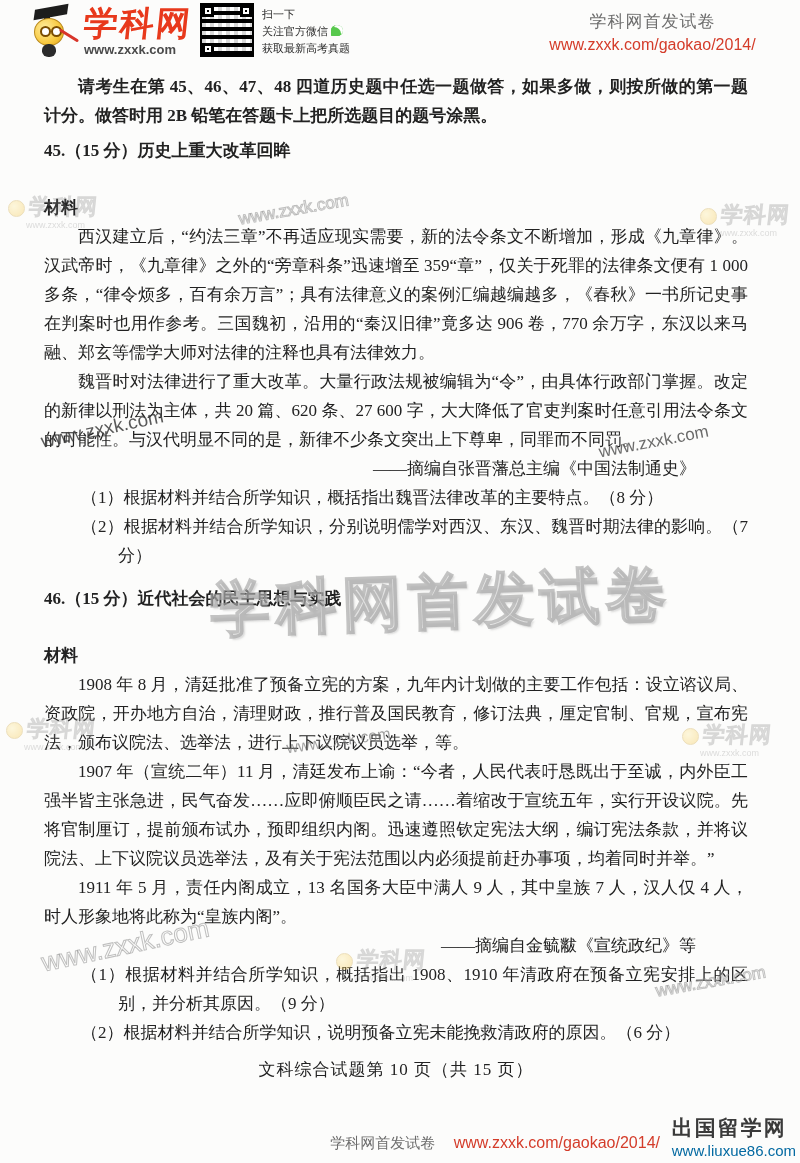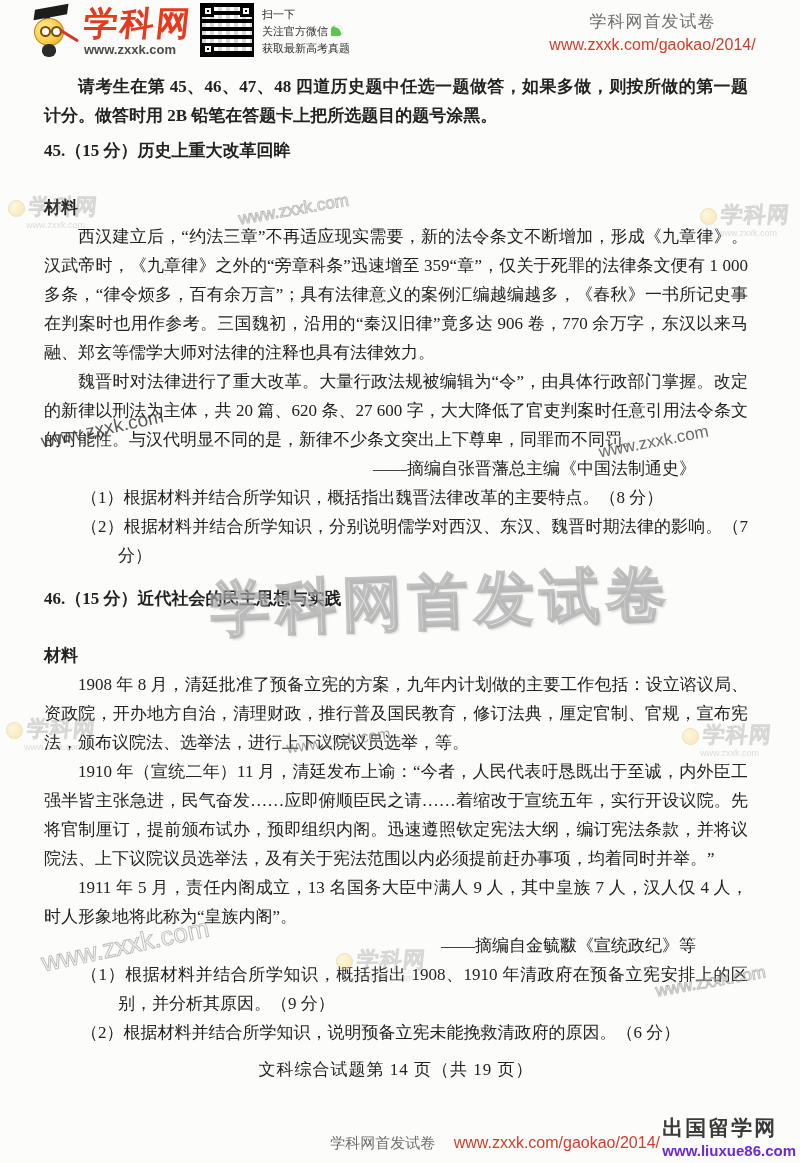--- a/index.html
+++ b/index.html
@@ -49,21 +49,21 @@
   .para{text-indent:2em;}
   .source{text-align:right;padding-right:52px;}
   .q-item{padding-left:74px;text-indent:-37px;}
   .page-info{text-align:center;margin-top:8px;letter-spacing:1px;}
   
   .footer-bar{position:absolute;left:0;bottom:10px;width:660px;text-align:right;font-family:"Liberation Sans",sans-serif;}
   .footer-label{color:#6d6d6d;font-size:15px;margin-right:14px;}
   .footer-url{color:#d43c2a;font-size:16px;}
   .partner{position:absolute;right:4px;bottom:4px;text-align:left;font-family:"Liberation Sans",sans-serif;}
   .partner-name{font-size:21px;font-weight:bold;color:#3a3a3a;letter-spacing:2px;}
-  .partner-url{font-size:15px;color:#6d28d9;font-weight:bold;}
+  .partner-url{font-size:15px;color:#0369a1;}
   
   .wm{position:absolute;pointer-events:none;white-space:nowrap;}
   .wm-url{font-family:"Liberation Sans",sans-serif;color:rgba(110,110,110,.65);}
   .wm-url.hollow{color:rgba(255,255,255,.15);-webkit-text-stroke:1px rgba(150,150,150,.6);}
   .wm-big{font-size:60px;font-weight:bold;letter-spacing:6px;color:rgba(255,255,255,.12);
     -webkit-text-stroke:1.6px rgba(165,165,165,.65);text-shadow:2px 2px 2px rgba(120,120,120,.25);
     transform:rotate(-2deg);font-family:"Liberation Sans",sans-serif;}
   .wm-logo{opacity:.33;width:120px;}
   .wm-logo .wl-head{display:inline-block;width:15px;height:15px;border-radius:50%;
     background:radial-gradient(circle at 35% 35%,#ffec9e,#f3bd2e);border:1px solid #caa23a;vertical-align:-3px;}
@@ -113,27 +113,27 @@
     <div class="material-label">材料</div>
     <div class="para">西汉建立后，“约法三章”不再适应现实需要，新的法令条文不断增加，形成《九章律》。汉武帝时，《九章律》之外的“旁章科条”迅速增至 359“章”，仅关于死罪的法律条文便有 1 000 多条，“律令烦多，百有余万言”；具有法律意义的案例汇编越编越多，《春秋》一书所记史事在判案时也用作参考。三国魏初，沿用的“秦汉旧律”竟多达 906 卷，770 余万字，东汉以来马融、郑玄等儒学大师对法律的注释也具有法律效力。</div>
     <div class="para">魏晋时对法律进行了重大改革。大量行政法规被编辑为“令”，由具体行政部门掌握。改定的新律以刑法为主体，共 20 篇、620 条、27 600 字，大大降低了官吏判案时任意引用法令条文的可能性。与汉代明显不同的是，新律不少条文突出上下尊卑，同罪而不同罚。</div>
     <div class="source">——摘编自张晋藩总主编《中国法制通史》</div>
     <div class="q-item">（1）根据材料并结合所学知识，概括指出魏晋法律改革的主要特点。（8 分）</div>
     <div class="q-item">（2）根据材料并结合所学知识，分别说明儒学对西汉、东汉、魏晋时期法律的影响。（7 分）</div>
 
     <div class="sec-title q46">46.（15 分）近代社会的民主思想与实践</div>
     <div class="material-label">材料</div>
     <div class="para">1908 年 8 月，清廷批准了预备立宪的方案，九年内计划做的主要工作包括：设立谘议局、资政院，开办地方自治，清理财政，推行普及国民教育，修订法典，厘定官制、官规，宣布宪法，颁布议院法、选举法，进行上下议院议员选举，等。</div>
-    <div class="para">1910 年（宣统二年）11 月，清廷发布上谕：“今者，人民代表吁恳既出于至诚，内外臣工强半皆主张急进，民气奋发……应即俯顺臣民之请……着缩改于宣统五年，实行开设议院。先将官制厘订，提前颁布试办，预即组织内阁。迅速遵照钦定宪法大纲，编订宪法条款，并将议院法、上下议院议员选举法，及有关于宪法范围以内必须提前赶办事项，均着同时并举。”</div>
+    <div class="para">1907 年（宣统二年）11 月，清廷发布上谕：“今者，人民代表吁恳既出于至诚，内外臣工强半皆主张急进，民气奋发……应即俯顺臣民之请……着缩改于宣统五年，实行开设议院。先将官制厘订，提前颁布试办，预即组织内阁。迅速遵照钦定宪法大纲，编订宪法条款，并将议院法、上下议院议员选举法，及有关于宪法范围以内必须提前赶办事项，均着同时并举。”</div>
     <div class="para">1911 年 5 月，责任内阁成立，13 名国务大臣中满人 9 人，其中皇族 7 人，汉人仅 4 人，时人形象地将此称为“皇族内阁”。</div>
     <div class="source">——摘编自金毓黻《宣统政纪》等</div>
     <div class="q-item">（1）根据材料并结合所学知识，概括指出 1908、1910 年清政府在预备立宪安排上的区别，并分析其原因。（9 分）</div>
     <div class="q-item">（2）根据材料并结合所学知识，说明预备立宪未能挽救清政府的原因。（6 分）</div>
 
-    <div class="page-info">文科综合试题第 14 页（共 19 页）</div>
+    <div class="page-info">文科综合试题第 10 页（共 15 页）</div>
   </div>
 
   <div class="wm wm-big" style="left:210px;top:562px;">学科网首发试卷</div>
 
   <div class="wm wm-url hollow" style="left:238px;top:200px;font-size:17px;transform:rotate(-10deg);">www.zxxk.com</div>
   <div class="wm wm-url" style="left:40px;top:418px;font-size:19px;color:rgba(60,60,60,.85);transform:rotate(-12deg);">www.zxxk.com</div>
   <div class="wm wm-url" style="left:598px;top:432px;font-size:17px;color:rgba(70,70,70,.8);transform:rotate(-11deg);">www.zxxk.com</div>
   <div class="wm wm-url" style="left:286px;top:732px;font-size:16px;transform:rotate(-8deg);">www.zxxk.com</div>
   <div class="wm wm-url hollow" style="left:40px;top:930px;font-size:26px;transform:rotate(-12deg);">www.zxxk.com</div>
   <div class="wm wm-url hollow" style="left:655px;top:972px;font-size:17px;transform:rotate(-10deg);">www.zxxk.com</div>

